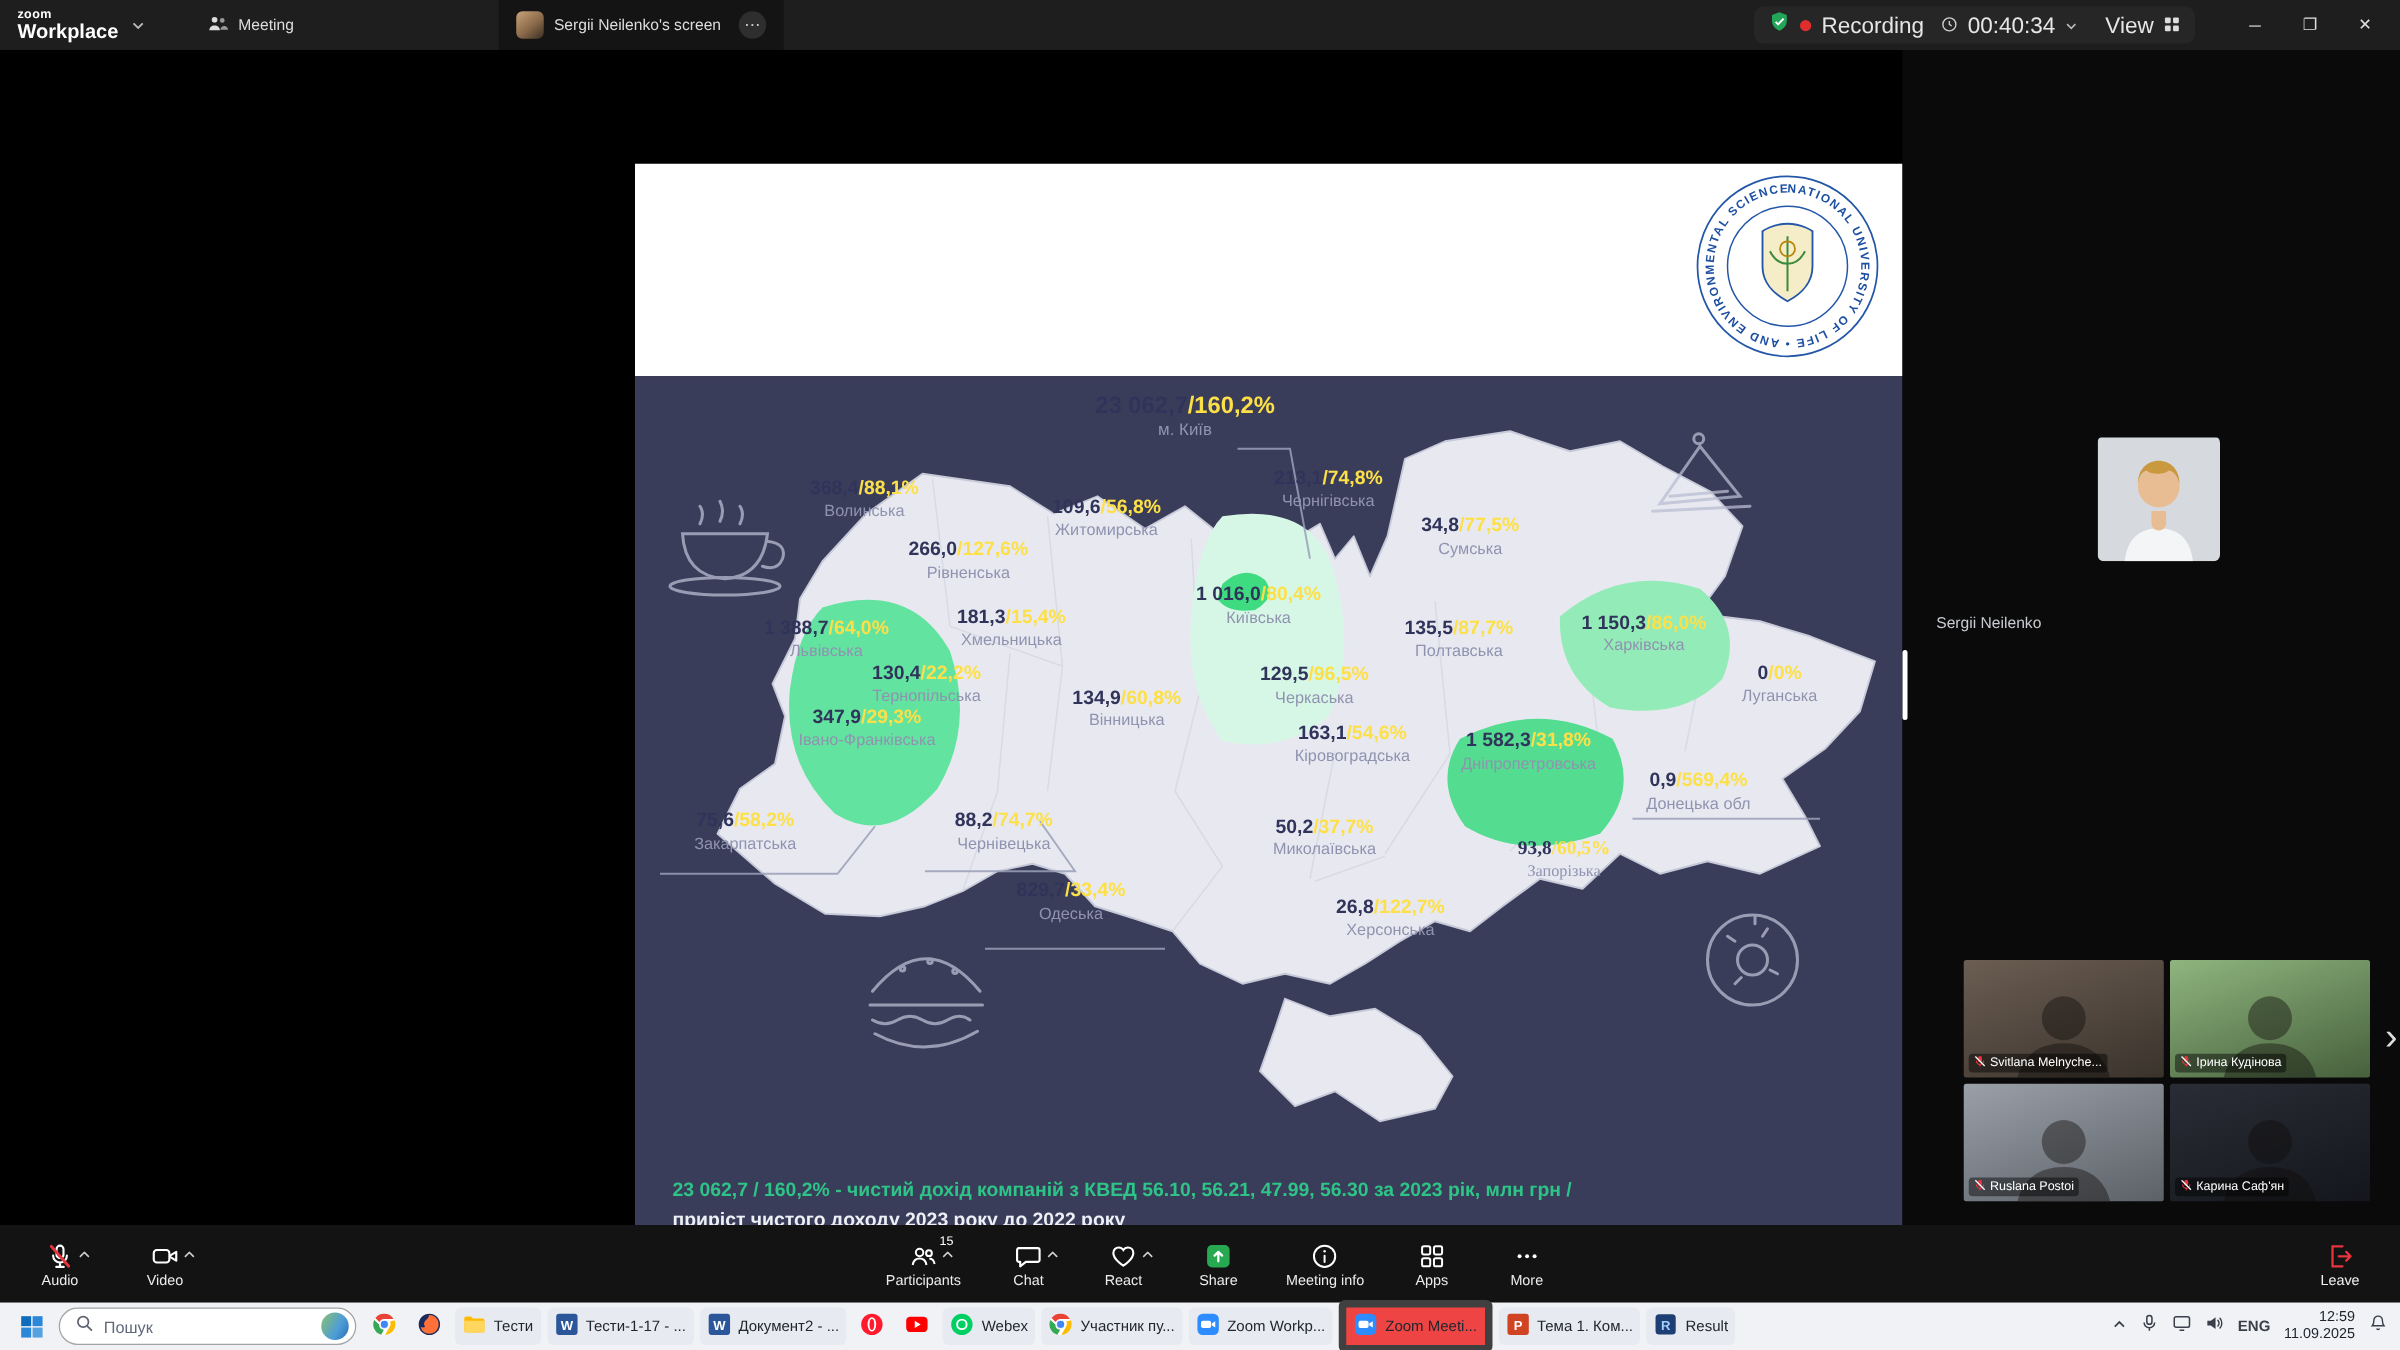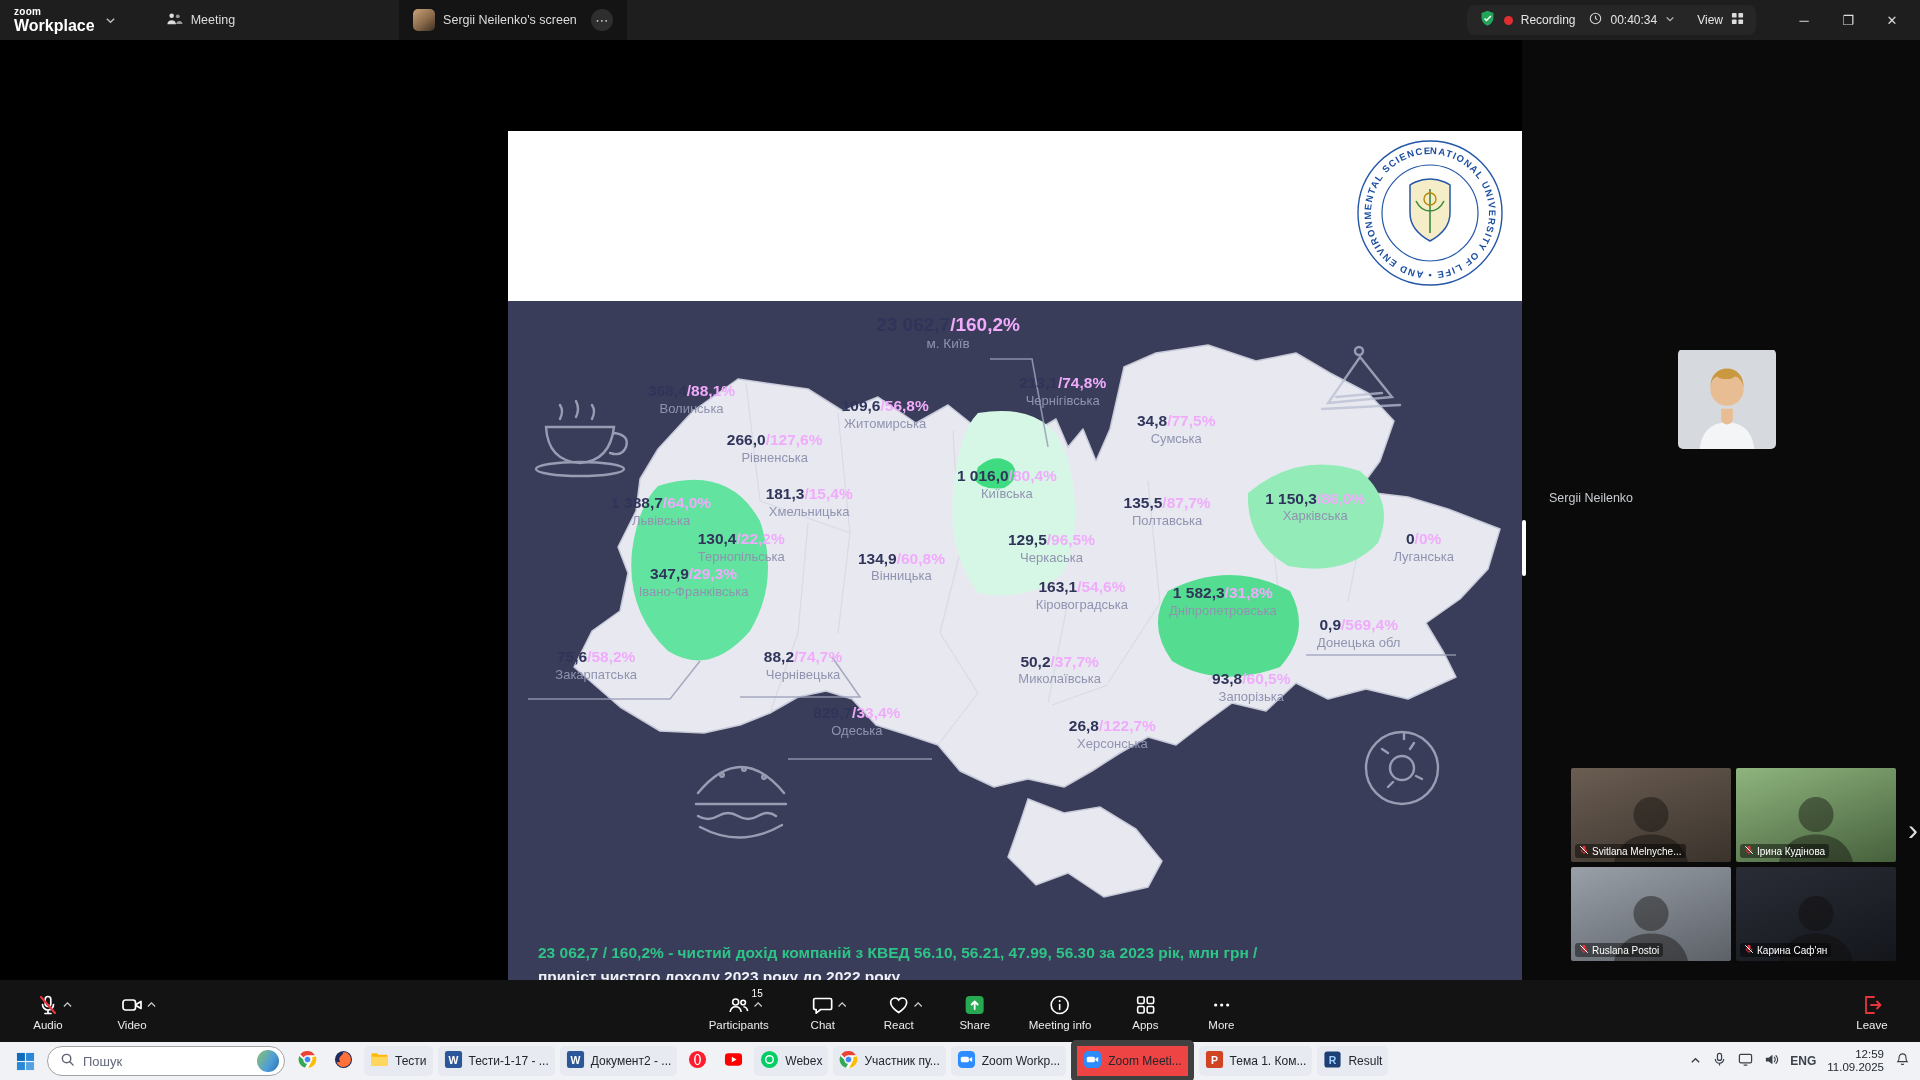--- a/index.html
+++ b/index.html
@@ -15,21 +15,21 @@
   .tb-chev{margin-left:10px;color:#bbb;display:flex;}
   .ttab{display:flex;align-items:center;gap:8px;height:40px;padding:0 14px;font-size:12.5px;color:#ddd;}
   .ttab.meeting{margin-left:36px;}
   .ttab.active{margin-left:150px;background:#141414;border-radius:0;}
   .tab-avatar{width:22px;height:22px;border-radius:5px;
       background:linear-gradient(140deg,#caa27a 0%,#8a6a4a 55%,#3a2e22 100%);display:inline-block;}
   .tab-more{width:22px;height:22px;border-radius:50%;background:#2e2e2e;color:#ccc;
       display:flex;align-items:center;justify-content:center;font-size:13px;margin-left:6px;}
   .tb-right{margin-left:auto;display:flex;align-items:center;}
   .rec-pill{display:flex;align-items:center;gap:8px;background:#262626;border-radius:8px;
-      height:30px;padding:0 12px;font-size:12px;color:#e6e6e6;}
+      height:30px;padding:0 12px;font-size:18px;color:#e6e6e6;}
   .red-dot{width:9px;height:9px;border-radius:50%;background:#e02d2d;display:inline-block;}
   .win-btns{display:flex;align-items:center;margin-left:26px;margin-right:6px;}
   .win-btn{width:44px;height:40px;display:flex;align-items:center;justify-content:center;
       color:#ddd;font-size:13px;}
 
   
   .share-area{position:absolute;left:0;top:40px;width:1522px;height:940px;background:#000;}
   .blue-panel{position:absolute;left:6px;top:112px;width:502px;height:831px;
       background:linear-gradient(155deg,#1f418f 0%,#2a4fae 40%,#2f57c0 100%);overflow:hidden;}
   .blue-panel::before{content:"";position:absolute;left:0;top:0;right:0;height:300px;
@@ -40,21 +40,21 @@
       line-height:43px;white-space:pre-line;font-weight:400;z-index:2;}
   .annot-btn{position:absolute;left:20px;top:758px;width:27px;height:27px;border-radius:7px;
       background:#f2f4f6;display:flex;align-items:center;justify-content:center;z-index:3;}
   .slide-white{position:absolute;left:508px;top:91px;width:1014px;height:170px;background:#fff;}
   .uni-logo{position:absolute;right:16px;top:6px;}
   .map-panel{position:absolute;left:508px;top:261px;width:1014px;height:682px;background:#3a3d59;}
   .map-svg{position:absolute;left:0;top:0;}
   #map-labels{position:absolute;left:0;top:0;width:100%;height:100%;}
   .map-label{position:absolute;transform:translateX(-50%);white-space:nowrap;text-align:center;line-height:1.22;}
   .map-label .val{font-size:15.5px;font-weight:700;color:#30345a;}
-  .map-label .pct{font-size:15.5px;font-weight:700;color:#f0abfc;}
+  .map-label .pct{font-size:15.5px;font-weight:700;color:#fde047;}
   .map-label .reg{display:block;font-size:13px;color:#9093b0;}
   .map-label.big .val,.map-label.big .pct{font-size:19px;}
   .map-label.big .reg{font-size:13.5px;}
   .legend{position:absolute;left:30px;top:640px;font-size:15.5px;font-weight:700;line-height:24px;}
   .legend .l1{color:#2ec487;}
   .legend .l2{color:#eef0f6;}
 
   
   .sidebar{position:absolute;left:1522px;top:40px;width:398px;height:940px;background:#0a0a0a;}
   .scroll-thumb{position:absolute;left:0;top:480px;width:4px;height:56px;background:#fff;border-radius:2px;}
@@ -255,21 +255,21 @@
         <div class="map-label" style="left: 53.6%; top: 33.6%;"><span class="val">129,5</span><span class="pct">/96,5%</span><span class="reg">Черкаська</span></div>
         <div class="map-label" style="left: 90.3%; top: 33.4%;"><span class="val">0</span><span class="pct">/0%</span><span class="reg">Луганська</span></div>
         <div class="map-label" style="left: 38.8%; top: 36.3%;"><span class="val">134,9</span><span class="pct">/60,8%</span><span class="reg">Вінницька</span></div>
         <div class="map-label" style="left: 18.3%; top: 38.6%;"><span class="val">347,9</span><span class="pct">/29,3%</span><span class="reg">Івано-Франківська</span></div>
         <div class="map-label" style="left: 56.6%; top: 40.5%;"><span class="val">163,1</span><span class="pct">/54,6%</span><span class="reg">Кіровоградська</span></div>
         <div class="map-label" style="left: 70.5%; top: 41.4%;"><span class="val">1 582,3</span><span class="pct">/31,8%</span><span class="reg">Дніпропетровська</span></div>
         <div class="map-label" style="left: 83.9%; top: 46%;"><span class="val">0,9</span><span class="pct">/569,4%</span><span class="reg">Донецька обл</span></div>
         <div class="map-label" style="left: 8.7%; top: 50.8%;"><span class="val">75,6</span><span class="pct">/58,2%</span><span class="reg">Закарпатська</span></div>
         <div class="map-label" style="left: 29.1%; top: 50.8%;"><span class="val">88,2</span><span class="pct">/74,7%</span><span class="reg">Чернівецька</span></div>
         <div class="map-label" style="left: 54.4%; top: 51.4%;"><span class="val">50,2</span><span class="pct">/37,7%</span><span class="reg">Миколаївська</span></div>
-        <div class="map-label" style="left: 73.3%; top: 54%;"><span class="val">93,8</span><span class="pct">/60,5%</span><span class="reg">Запорізька</span></div>
+        <div class="map-label" style="left: 73.3%; top: 54%; font-family: Liberation Serif, serif;"><span class="val">93,8</span><span class="pct">/60,5%</span><span class="reg">Запорізька</span></div>
         <div class="map-label" style="left: 34.4%; top: 58.9%;"><span class="val">829,7</span><span class="pct">/33,4%</span><span class="reg">Одеська</span></div>
         <div class="map-label" style="left: 59.6%; top: 60.9%;"><span class="val">26,8</span><span class="pct">/122,7%</span><span class="reg">Херсонська</span></div>
       </div>
     <div class="legend">
       <div class="l1">23 062,7 / 160,2% - чистий дохід компаній з КВЕД 56.10, 56.21, 47.99, 56.30 за 2023 рік, млн грн /</div>
       <div class="l2">приріст чистого доходу 2023 року до 2022 року</div>
     </div>
   </div>
 </div>
 

